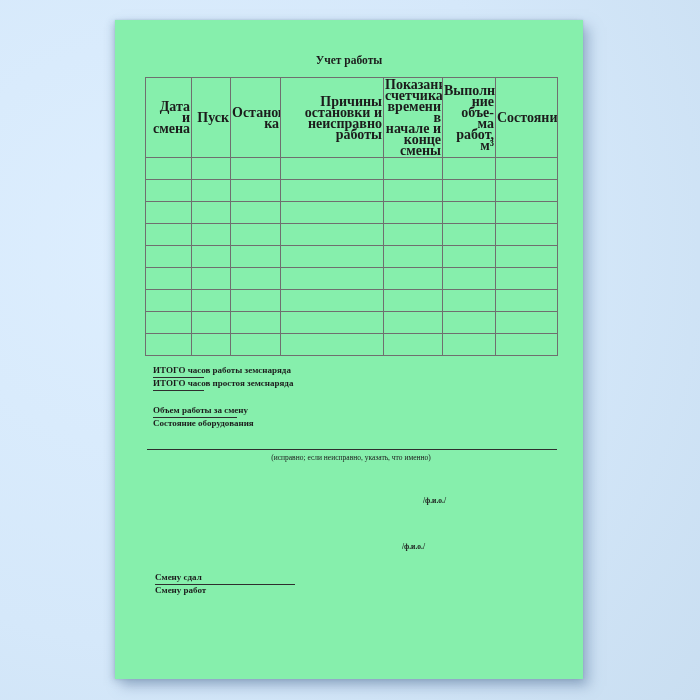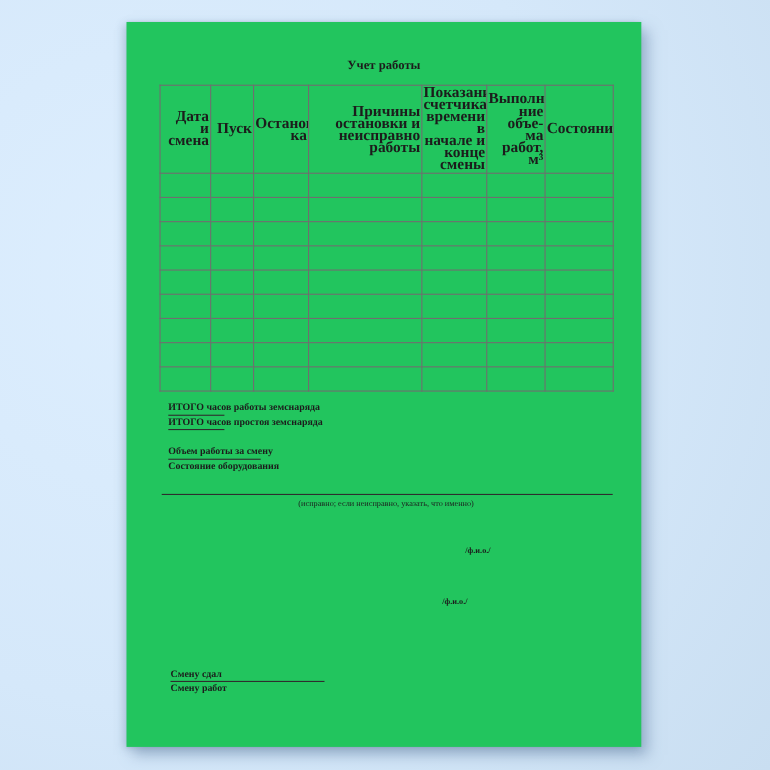--- a/index.html
+++ b/index.html
@@ -4,21 +4,21 @@
 <style>
   html, body { margin:0; padding:0; }
   body {
     width:700px; height:700px; position:relative; overflow:hidden;
     background: radial-gradient(circle at 20% 35%, #ddeefe 0%, #d5e8fa 55%, #c9def1 100%);
     font-family: "Liberation Serif", serif;
     color:#1c1c1c;
   }
   .page {
     position:absolute; left:115px; top:20px; width:468px; height:659px;
-    background:#22c55e;
+    background:#86efac;
     box-shadow: -3px 2px 7px rgba(110,135,165,0.30),
                 6px 7px 12px rgba(100,130,165,0.50),
                 0 0 2px rgba(120,140,160,0.35);
   }
   .title {
     position:absolute; top:34px; left:0; width:100%; margin:0;
     text-align:center; font-size:11.5px; line-height:13px; font-weight:bold;
   }
   table.log {
     position:absolute; left:30px; top:57px; width:412px;
@@ -42,21 +42,21 @@
   }
   .blank { display:inline-block; border-bottom:1px solid #2e2e2e; position:relative; top:1px; }
   .grow { flex:1 1 auto; }
   .w51 { width:51px; } .w84 { width:84px; } .w140 { width:140px; }
   .g4 { margin-left:4px; } .g6 { margin-left:6px; } .g8 { margin-left:8px; } .g10 { margin-left:10px; }
 
   .l-totals   { top:344px; }
   .l-volume   { top:384px; }
   .l-team     { top:462px; }
   .l-electric { top:508px; }
-  .l-handover { top:551px;margin-top:35px; }
+  .l-handover { top:551px; }
 
   .fullline { position:absolute; left:32px; right:26px; top:429px; height:0; border-bottom:1px solid #2e2e2e; }
   .caption  { position:absolute; top:433px; left:30px; right:26px; text-align:center;
               font-size:7.5px; line-height:9px; font-weight:normal; }
   .fio { position:absolute; text-align:center; font-size:7.5px; line-height:9px; font-weight:bold; }
   .fio1 { top:476px; left:197px; right:26px; }
   .fio2 { top:522px; left:155px; right:26px; }
 </style>
 </head>
 <body>

